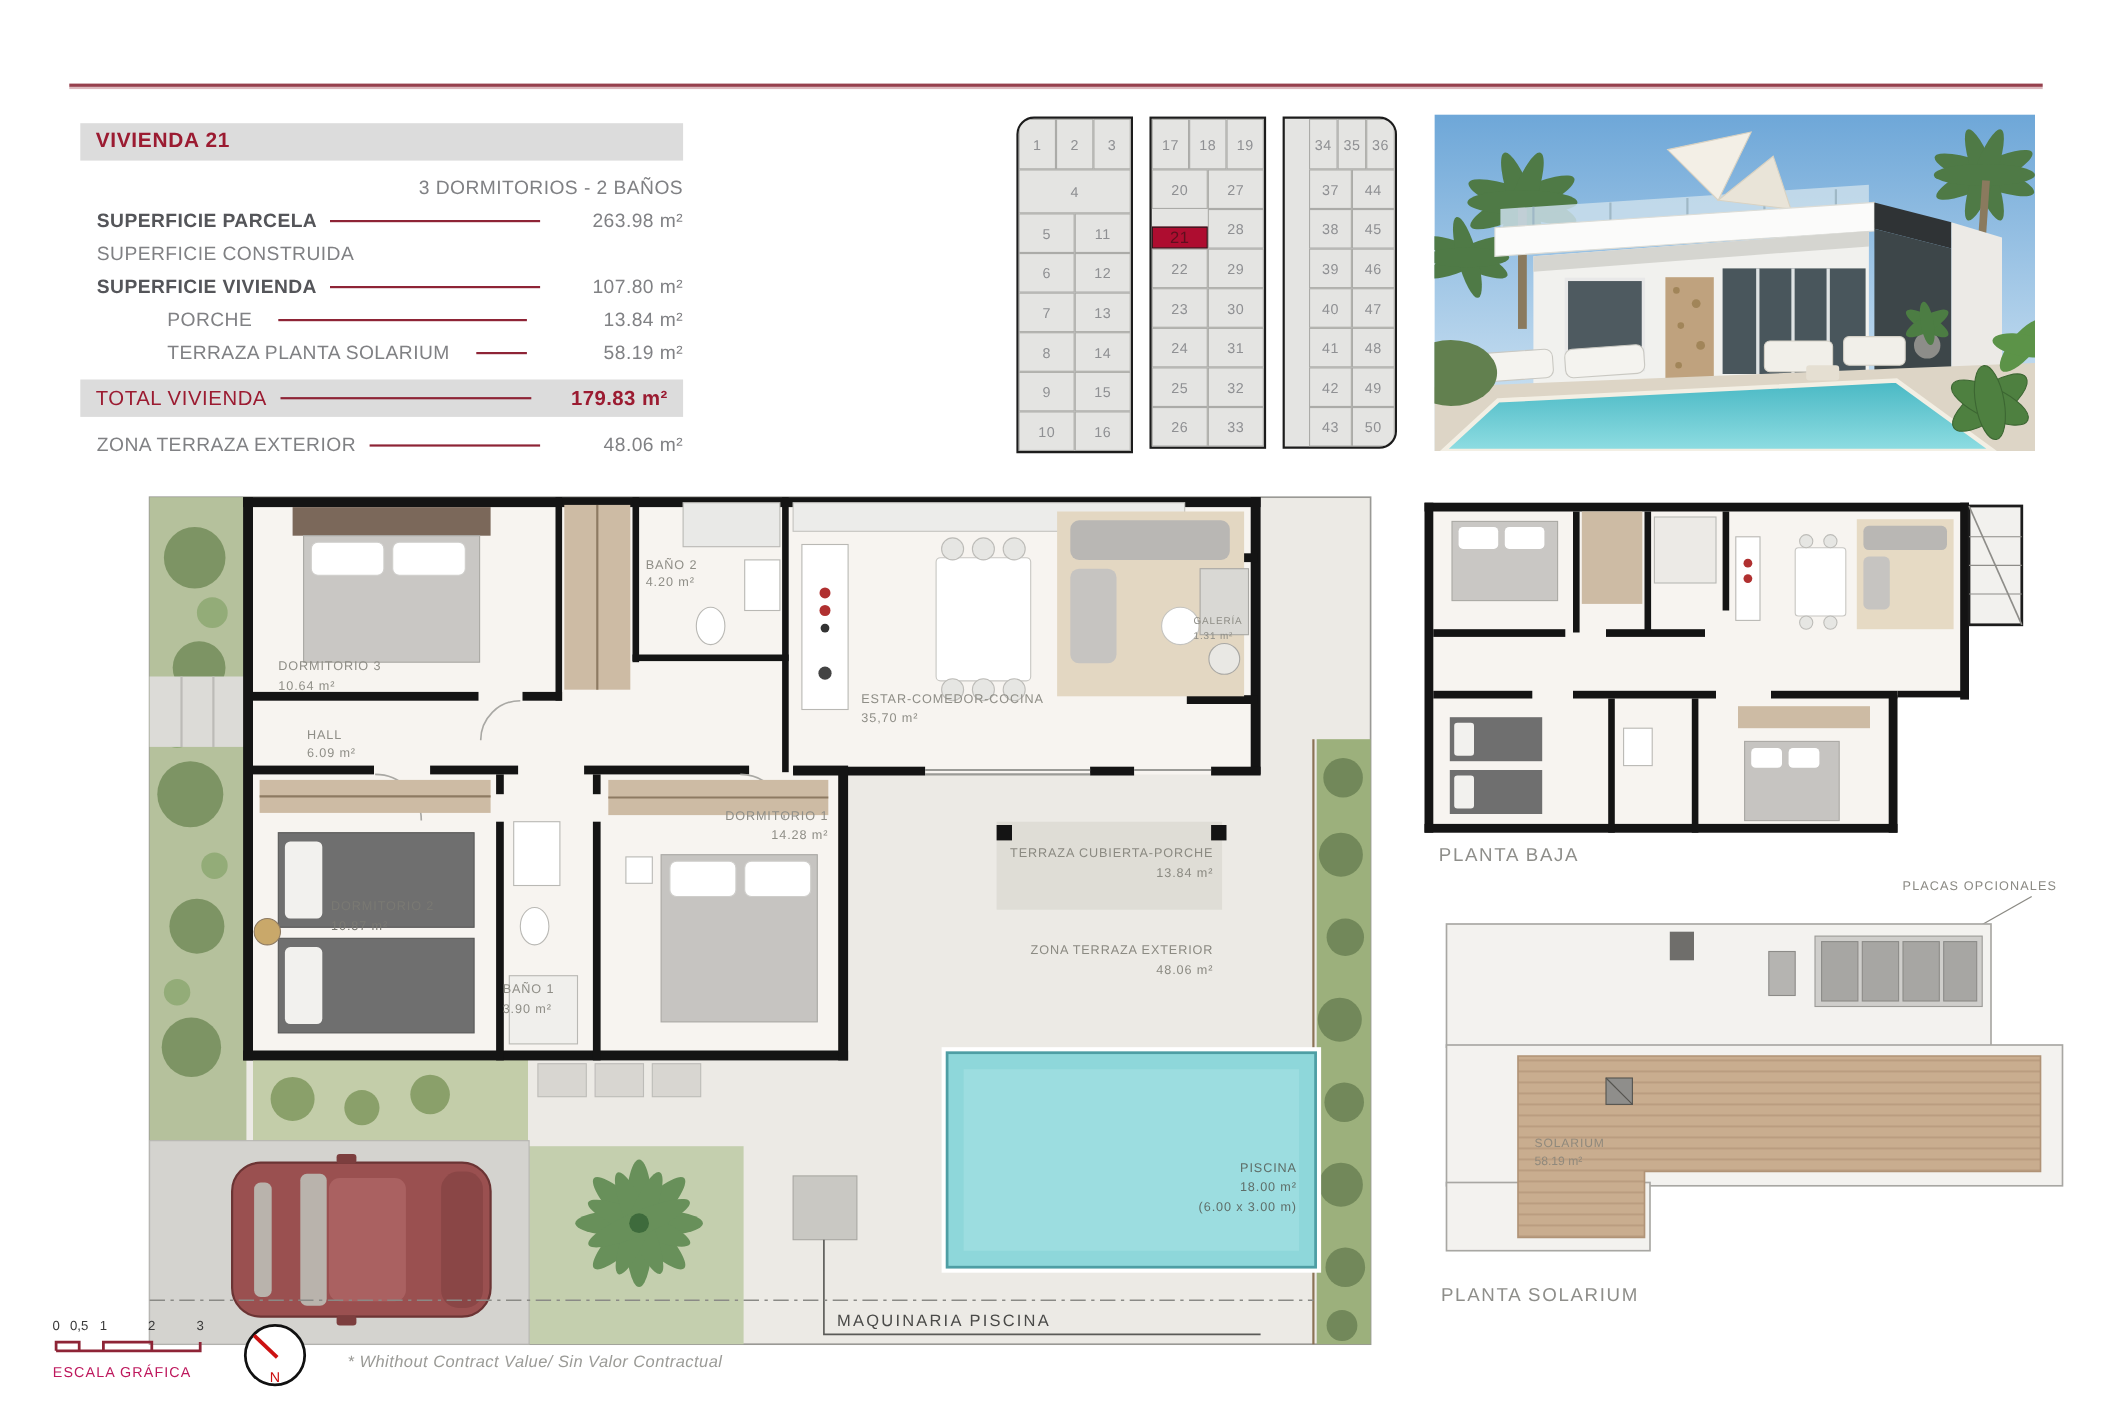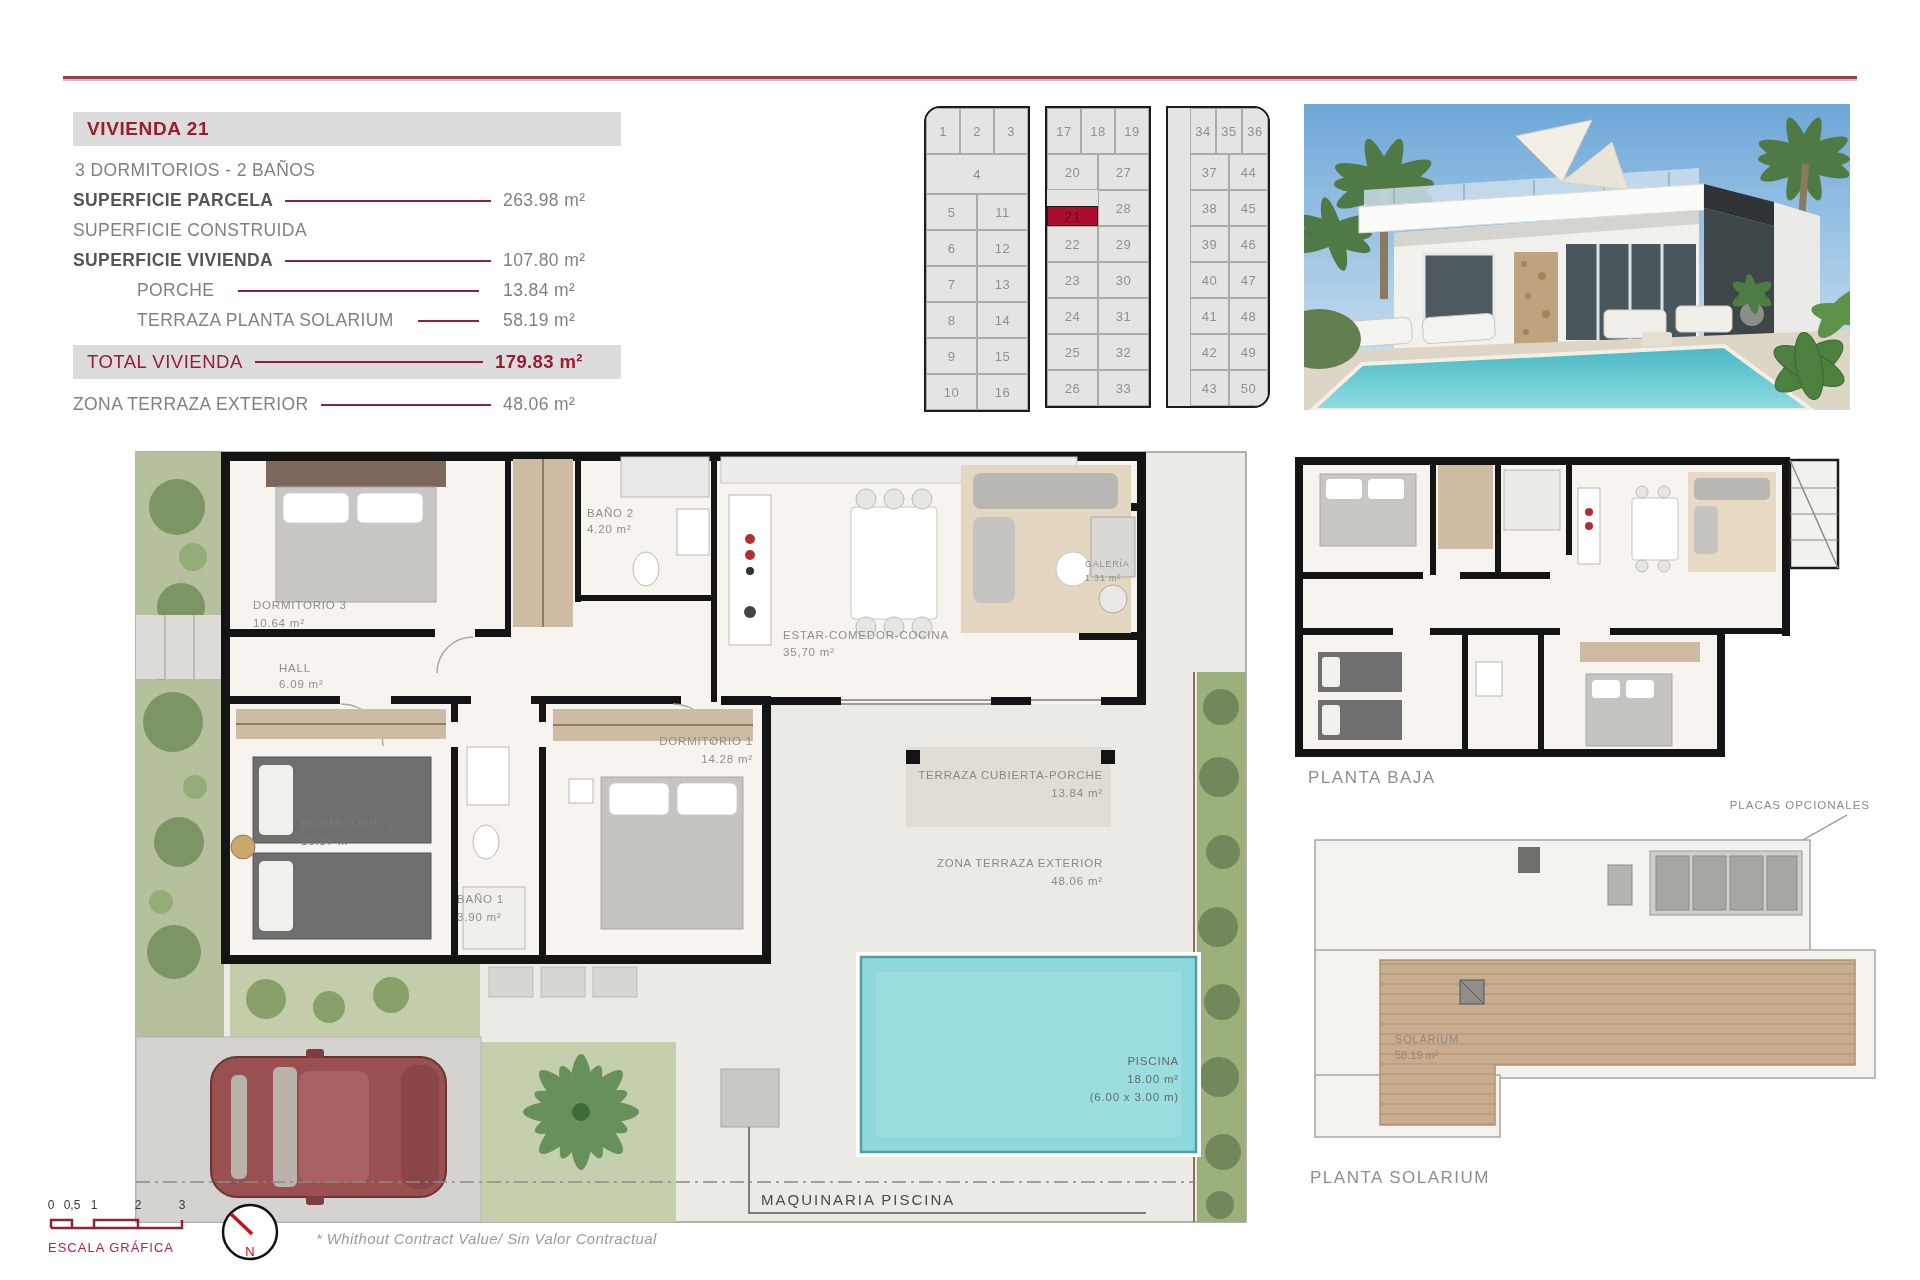--- a/index.html
+++ b/index.html
@@ -8,35 +8,35 @@
     --band:#dcdcdc;
     --txt:#808184;
     --txt-dark:#545559;
     --cell:#e4e4e2;
     --cellnum:#8f9093;
     --hl:#ae0d30;
   }
   *{margin:0;padding:0;box-sizing:border-box;}
   html,body{background:#888;}
   body{font-family:"Liberation Sans", sans-serif;}
-  .page{position:relative;width:1920px;height:1280px;background:#ffffff;overflow:hidden;margin:0 auto;}
+  .page{position:relative;width:1920px;height:1280px;background:#ffffff;overflow:hidden;margin:0 auto;text-align:right;}
   .abs{position:absolute;}
 
   
   .top-rule{left:63px;top:76px;width:1794px;height:6px;}
   .top-rule .r1{height:3px;background:#96404d;}
   .top-rule .r2{height:2px;background:#dcb9be;margin-top:0px;}
 
   
   .info{left:73px;top:112px;width:548px;color:var(--txt);font-size:17.5px;letter-spacing:.4px;}
   .title-band{background:var(--band);height:34px;display:flex;align-items:center;padding-left:14px;}
   .title-band h1{font-size:19px;color:var(--maroon);letter-spacing:.6px;font-weight:700;}
   .sub{margin:14px 0 0 2px;}
   .spec-row{display:flex;align-items:center;margin-top:9px;}
-  .spec-row .lbl{white-space:nowrap;}
+  .spec-row .lbl{white-space:nowrap;margin-left:15px;}
   .spec-row.bold .lbl{color:var(--txt-dark);font-weight:700;}
   .spec-row .line{flex:1;height:2px;background:var(--rule);margin:0 12px;}
   .spec-row .val{width:118px;white-space:nowrap;}
   .spec-row.indent{padding-left:64px;gap:12px;}
   .total-band{background:var(--band);height:34px;display:flex;align-items:center;margin-top:14px;padding:0 14px 0 14px;}
   .total-band .lbl{color:var(--maroon);font-weight:400;font-size:18.5px;white-space:nowrap;letter-spacing:.5px;}
   .total-band .line{flex:1;height:2.5px;background:var(--rule);margin:0 12px;}
   .total-band .val{width:112px;color:var(--maroon);font-weight:700;font-size:18.5px;}
   .zona-row{margin-top:15px;}
 

